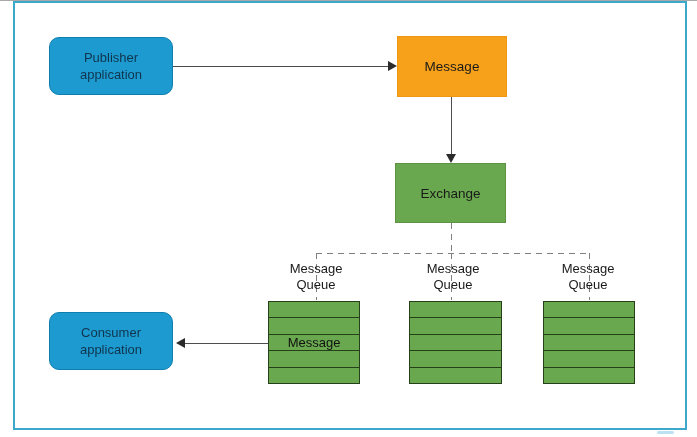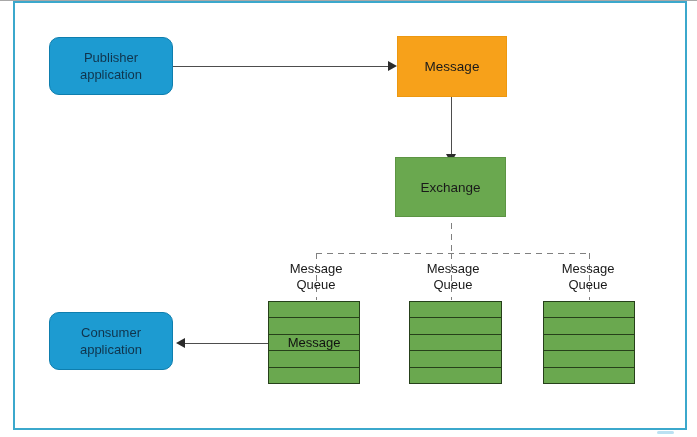--- a/index.html
+++ b/index.html
@@ -33,21 +33,21 @@
     width: 124px; height: 58px; border-radius: 10px;
     background: #1D9BD1; border: 1.5px solid #0E7EAE;
     color: #10344C; font-size: 13px; line-height: 17px; font-weight: 400;
   }
   .orange-node {
     left: 397px; top: 36px; width: 110px; height: 61px;
     background: #F7A11A; border: 1px solid #ED9810;
     color: #1A1A1A; font-size: 13.5px;
   }
   .green-node {
-    left: 395px; top: 157px; width: 111px; height: 60px;
+    left: 395px; top: 163px; width: 111px; height: 60px;
     background: #6AA84F; border: 1px solid #5C9443;
     color: #1A1A1A; font-size: 13.5px;
   }
 
   
   .hline { height: 1.5px; background: #4D4D4D; }
   .vline { width: 1.5px; background: #4D4D4D; }
   .arrow { width: 0; height: 0; }
   .arrow-right { border-top: 5px solid transparent; border-bottom: 5px solid transparent; border-left: 9px solid #2B2B2B; }
   .arrow-left  { border-top: 5px solid transparent; border-bottom: 5px solid transparent; border-right: 9px solid #2B2B2B; }

